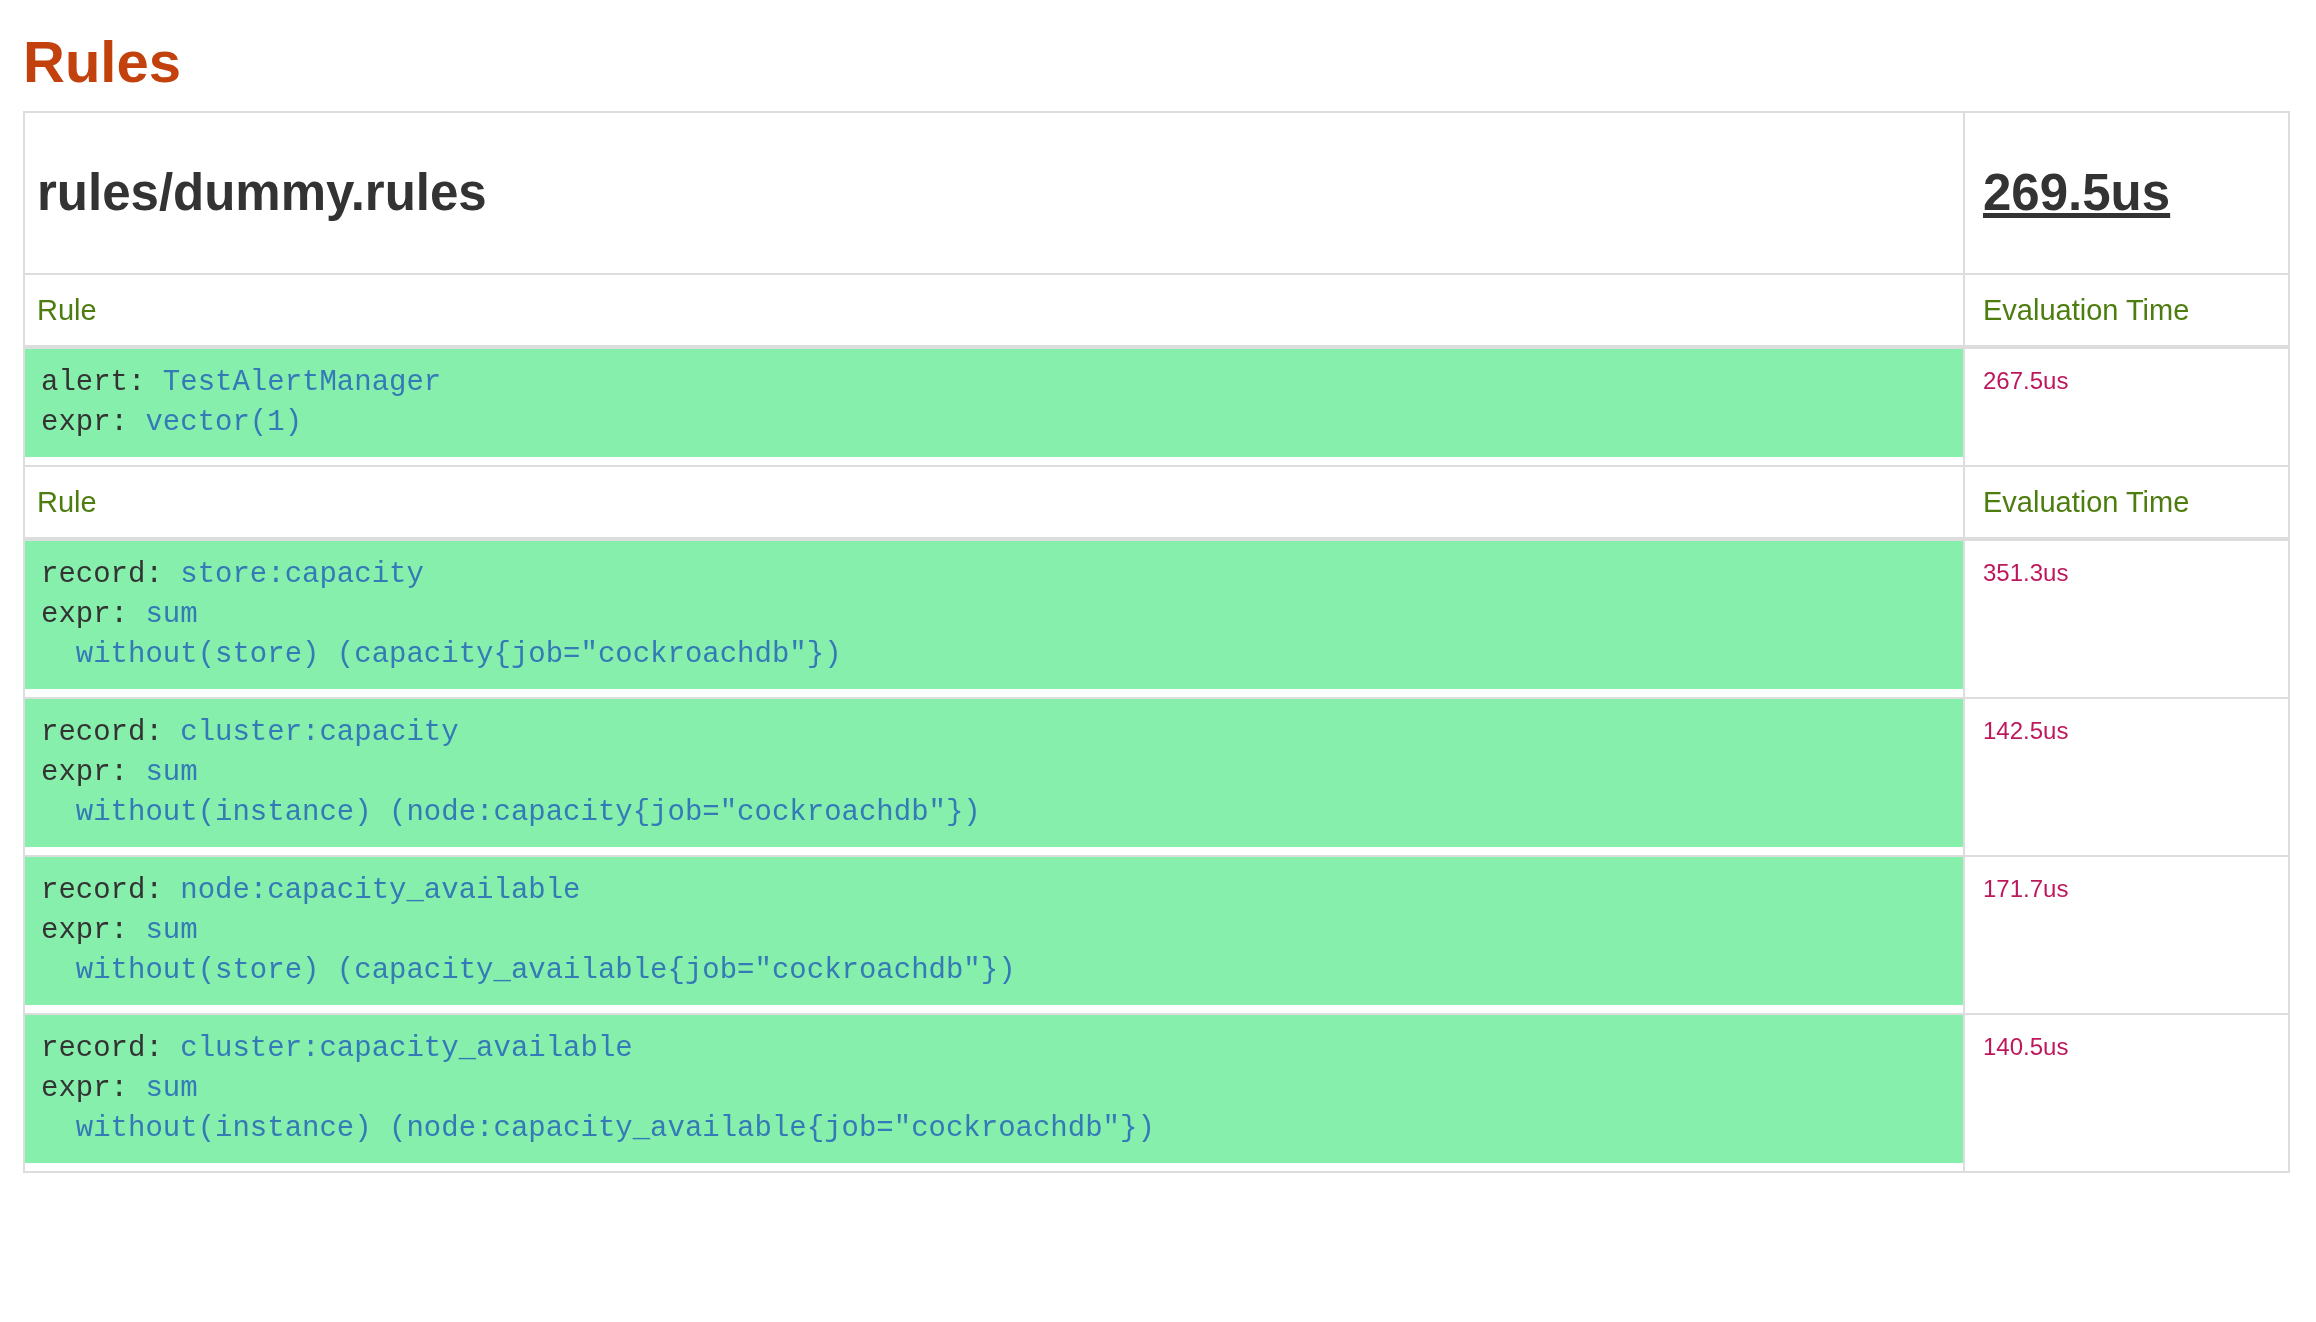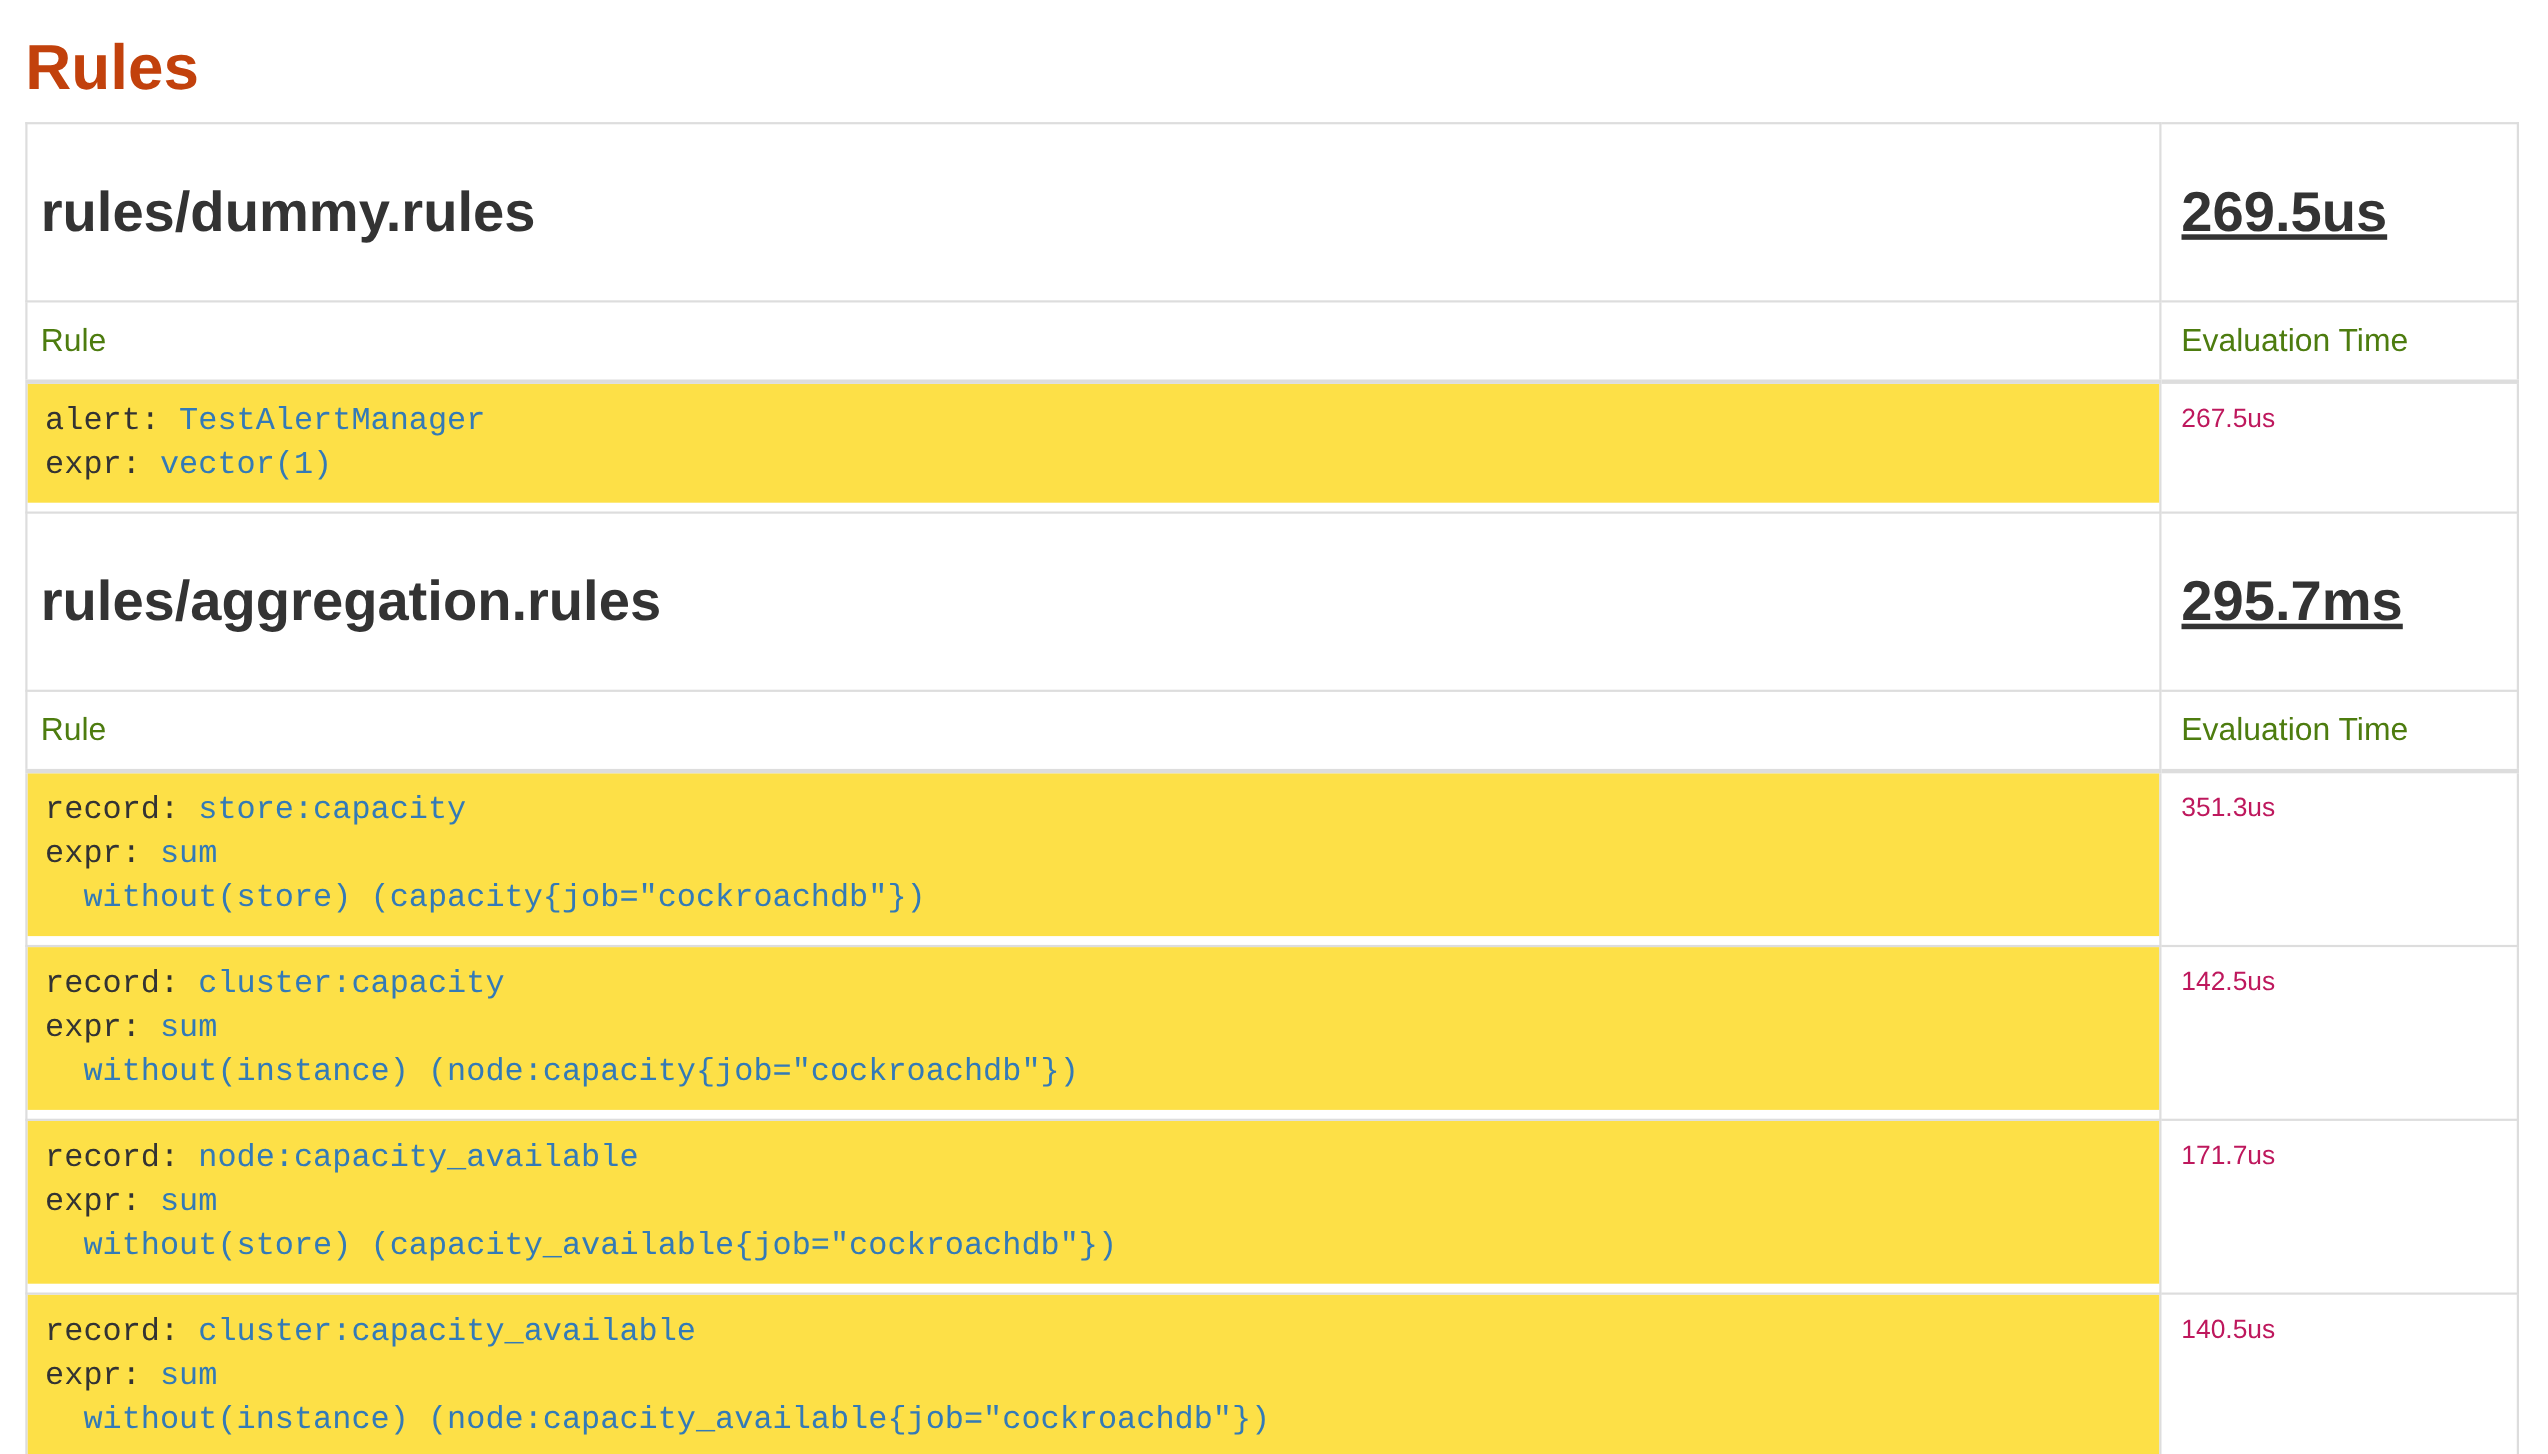--- a/index.html
+++ b/index.html
@@ -60,21 +60,21 @@
   }
   
   td.rule-cell {
     padding: 0;
     vertical-align: top;
     background: #fff;
   }
   td.rule-cell pre {
     margin: 0 0 8px 0;
     padding: 14px 16px;
-    background: #fde047;
+    background: #86efac;
     border: 0;
     font-family: "Liberation Mono", monospace;
     font-size: 29px;
     line-height: 40px;
     color: #333;
     white-space: pre;
     overflow: hidden;
   }
   td.rule-cell pre a {
     color: #337ab7;
@@ -114,28 +114,20 @@
           <td><b class="col-label">Rule</b></td>
           <td class="eval-head"><b class="col-label">Evaluation Time</b></td>
         </tr>
         <tr class="rule-row">
           <td class="rule-cell">
             <pre><span class="code-key">alert:</span> <a class="code-link">TestAlertManager</a>
 <span class="code-key">expr:</span> <a class="code-link">vector(1)</a></pre>
           </td>
           <td class="eval-cell">267.5us</td>
         </tr>
-        <tr class="group-header-row">
-          <td class="group-name-cell">
-            <h2 class="group-title">rules/aggregation.rules</h2>
-          </td>
-          <td class="group-eval-cell">
-            <h2 class="group-title">295.7ms</h2>
-          </td>
-        </tr>
         <tr class="cols-header-row">
           <td><b class="col-label">Rule</b></td>
           <td class="eval-head"><b class="col-label">Evaluation Time</b></td>
         </tr>
         <tr class="rule-row">
           <td class="rule-cell">
             <pre><span class="code-key">record:</span> <a class="code-link">store:capacity</a>
 <span class="code-key">expr:</span> <a class="code-link">sum
   without(store) (capacity{job="cockroachdb"})</a></pre>
           </td>

